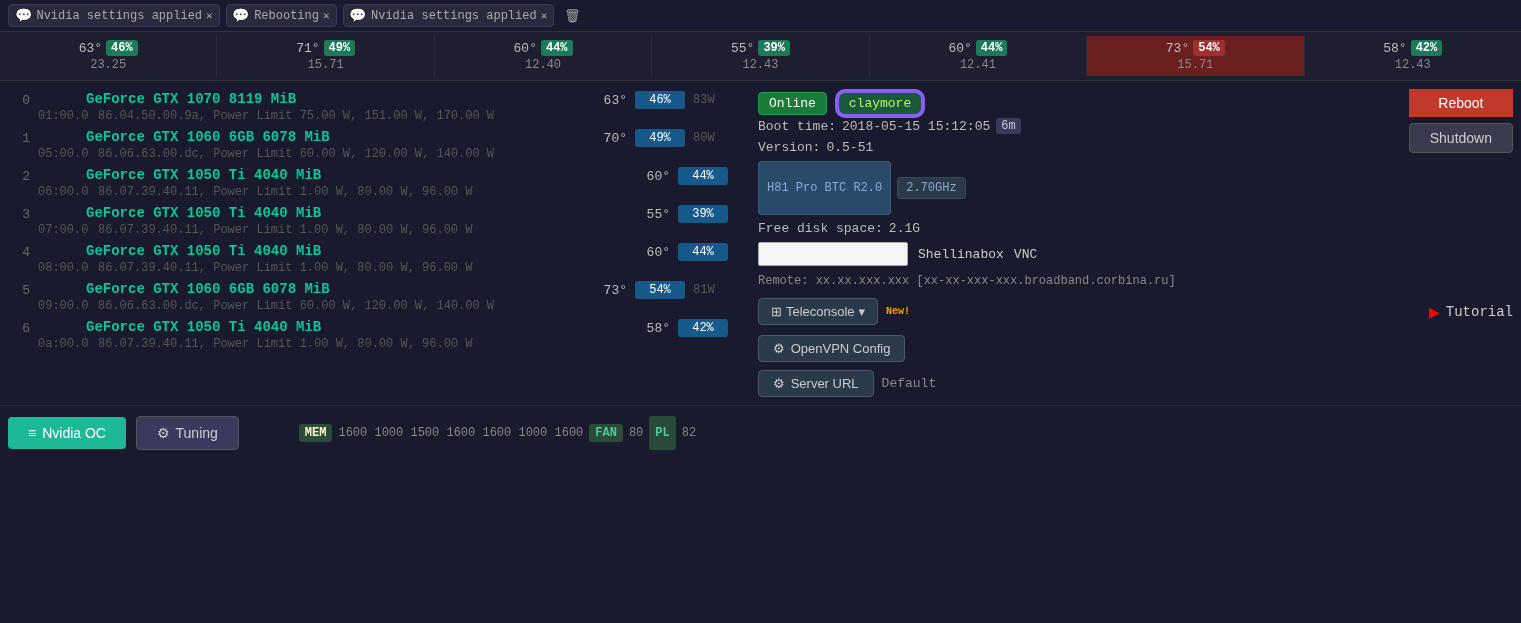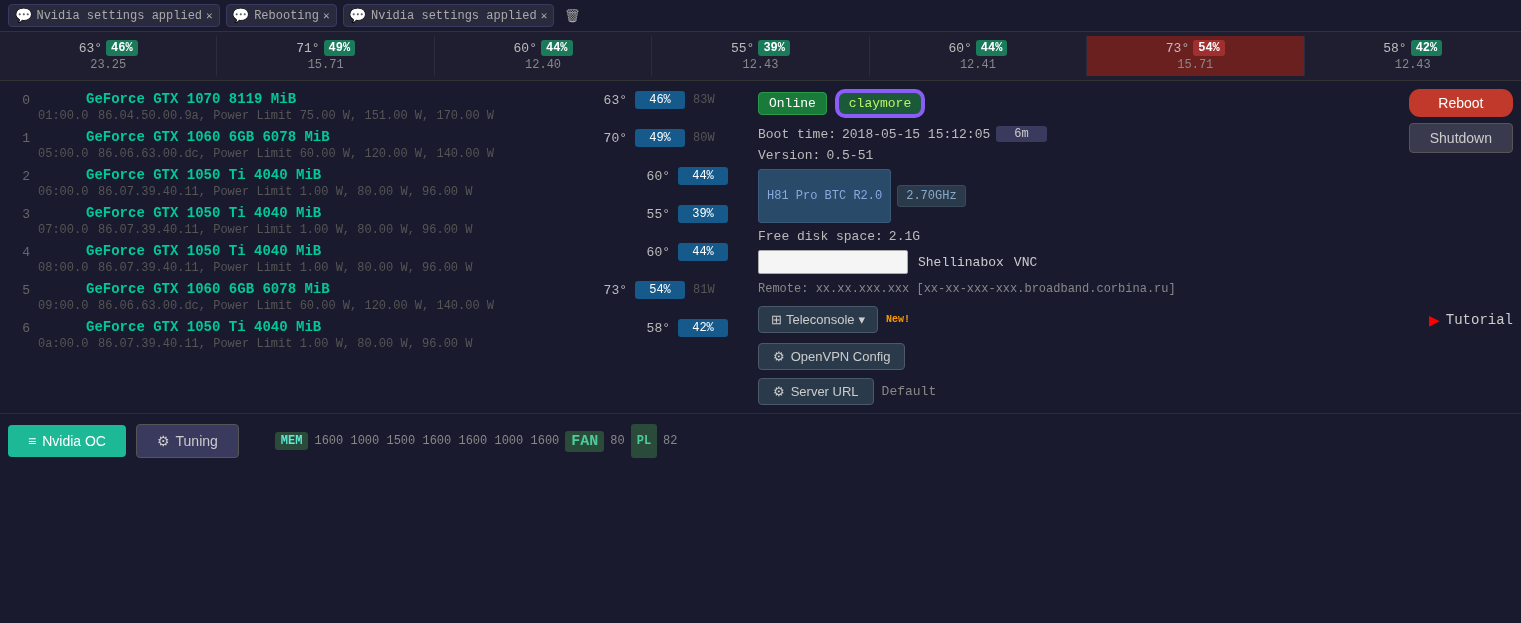--- a/index.html
+++ b/index.html
@@ -140,21 +140,21 @@
     
     .right-panel {
       flex: 1;
       padding-left: 20px;
     }
 
     .status-row {
       display: flex;
       align-items: center;
       gap: 8px;
-      margin-bottom: 8px;
+      margin-bottom: 0;
     }
     .badge-online {
       background: #1a7a3a;
       color: #fff;
       border-radius: 4px;
       padding: 3px 10px;
       font-size: 13px;
       border: 1px solid #2a9a4a;
     }
     .badge-claymore {
@@ -168,21 +168,21 @@
     .action-buttons {
       margin-left: auto;
       display: flex;
       flex-direction: column;
       gap: 6px;
     }
     .btn-reboot {
       background: #c0392b;
       color: #fff;
       border: none;
-      border-radius: 11px;
+      border-radius: 0;
       padding: 6px 20px;
       font-size: 14px;
       cursor: pointer;
       min-width: 100px;
     }
     .btn-shutdown {
       background: #3a3a4e;
       color: #ccc;
       border: 1px solid #555;
       border-radius: 4px;
@@ -196,21 +196,21 @@
       font-size: 13px;
       color: #bbb;
       display: flex;
       align-items: center;
       gap: 6px;
     }
     .badge-time {
       background: #3a3a5e;
       color: #ccc;
       border-radius: 3px;
-      padding: 1px 18px;
+      padding: 1px 5px;
       font-size: 12px;
     }
     .badge-board {
       background: #2a4a6a;
       color: #88aadd;
       border-radius: 3px;
       padding: 19px 8px;
       font-size: 12px;
       border: 1px solid #3a5a7a;
     }
@@ -357,36 +357,37 @@
       gap: 6px;
     }
     .mem-section {
       display: flex;
       align-items: center;
       gap: 6px;
       margin-left: 20px;
     }
     .badge-mem {
       background: #2a4a3a;
-      color: #5eead4;
+      color: #fef9c3;
       border-radius: 3px;
       padding: 2px 6px;
       font-size: 12px;
       font-weight: bold;
+      margin-left: 24px;
     }
     .mem-values {
       color: #888;
       font-size: 12px;
     }
     .badge-fan {
       background: #2a4a3a;
       color: #4dcc99;
       border-radius: 3px;
       padding: 2px 6px;
-      font-size: 15px;
+      font-size: 12px;
       font-weight: bold;
     }
     .badge-pl {
       background: #2a4a3a;
       color: #4dcc99;
       border-radius: 3px;
       padding: 10px 6px;
       font-size: 12px;
       font-weight: bold;
     }

